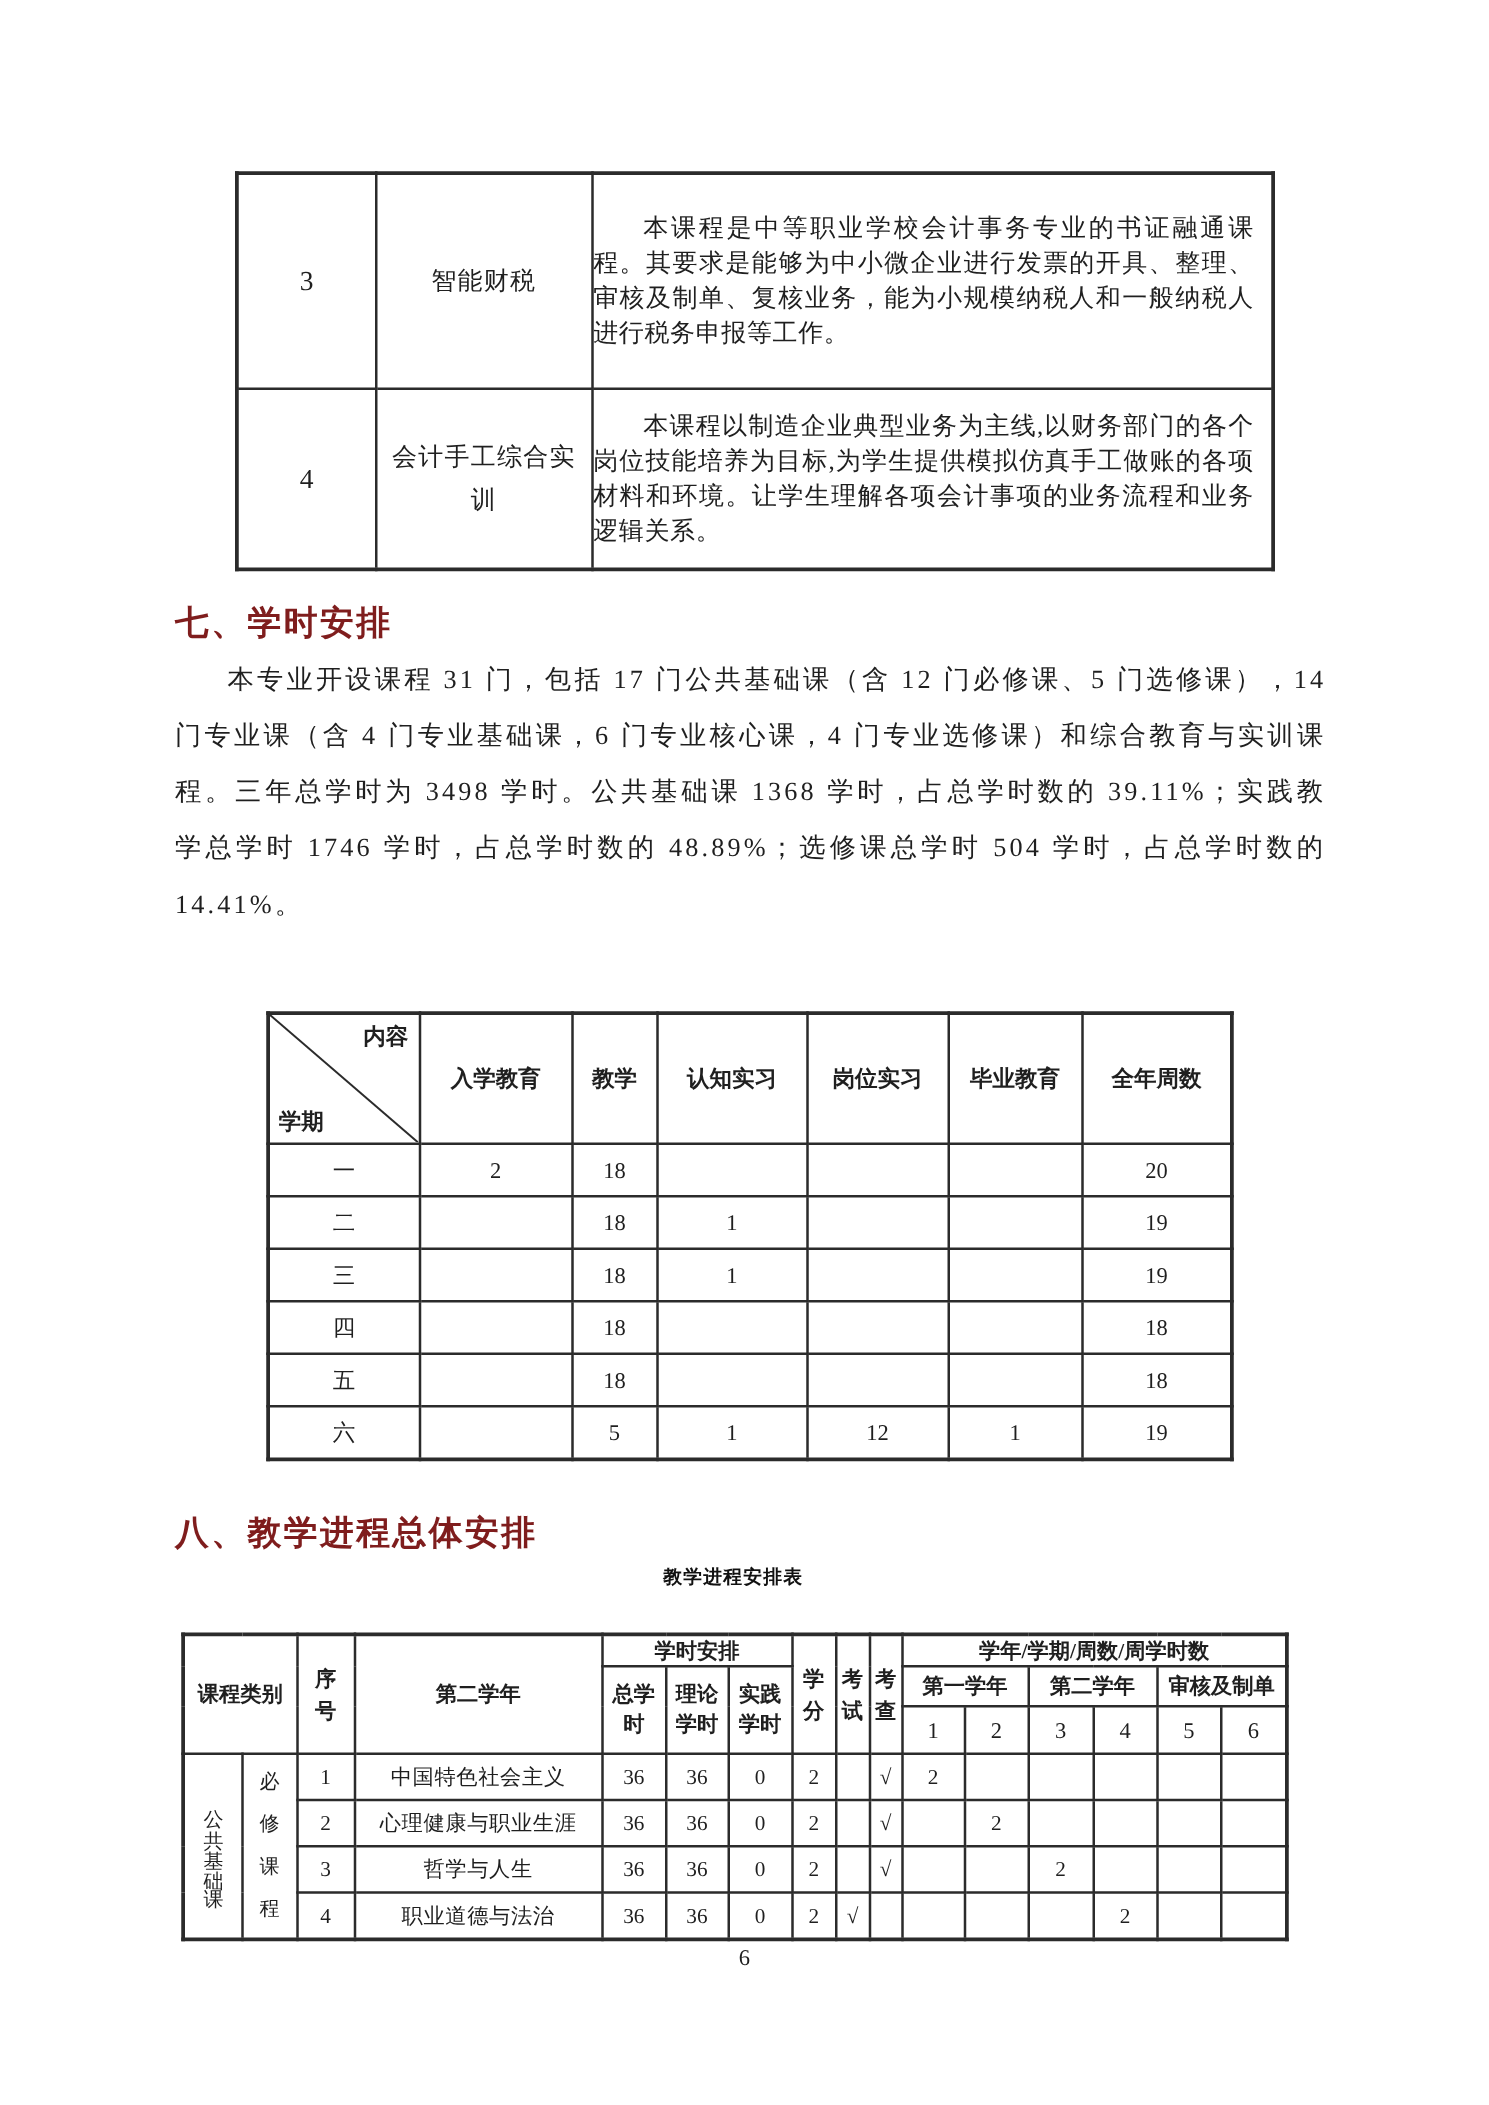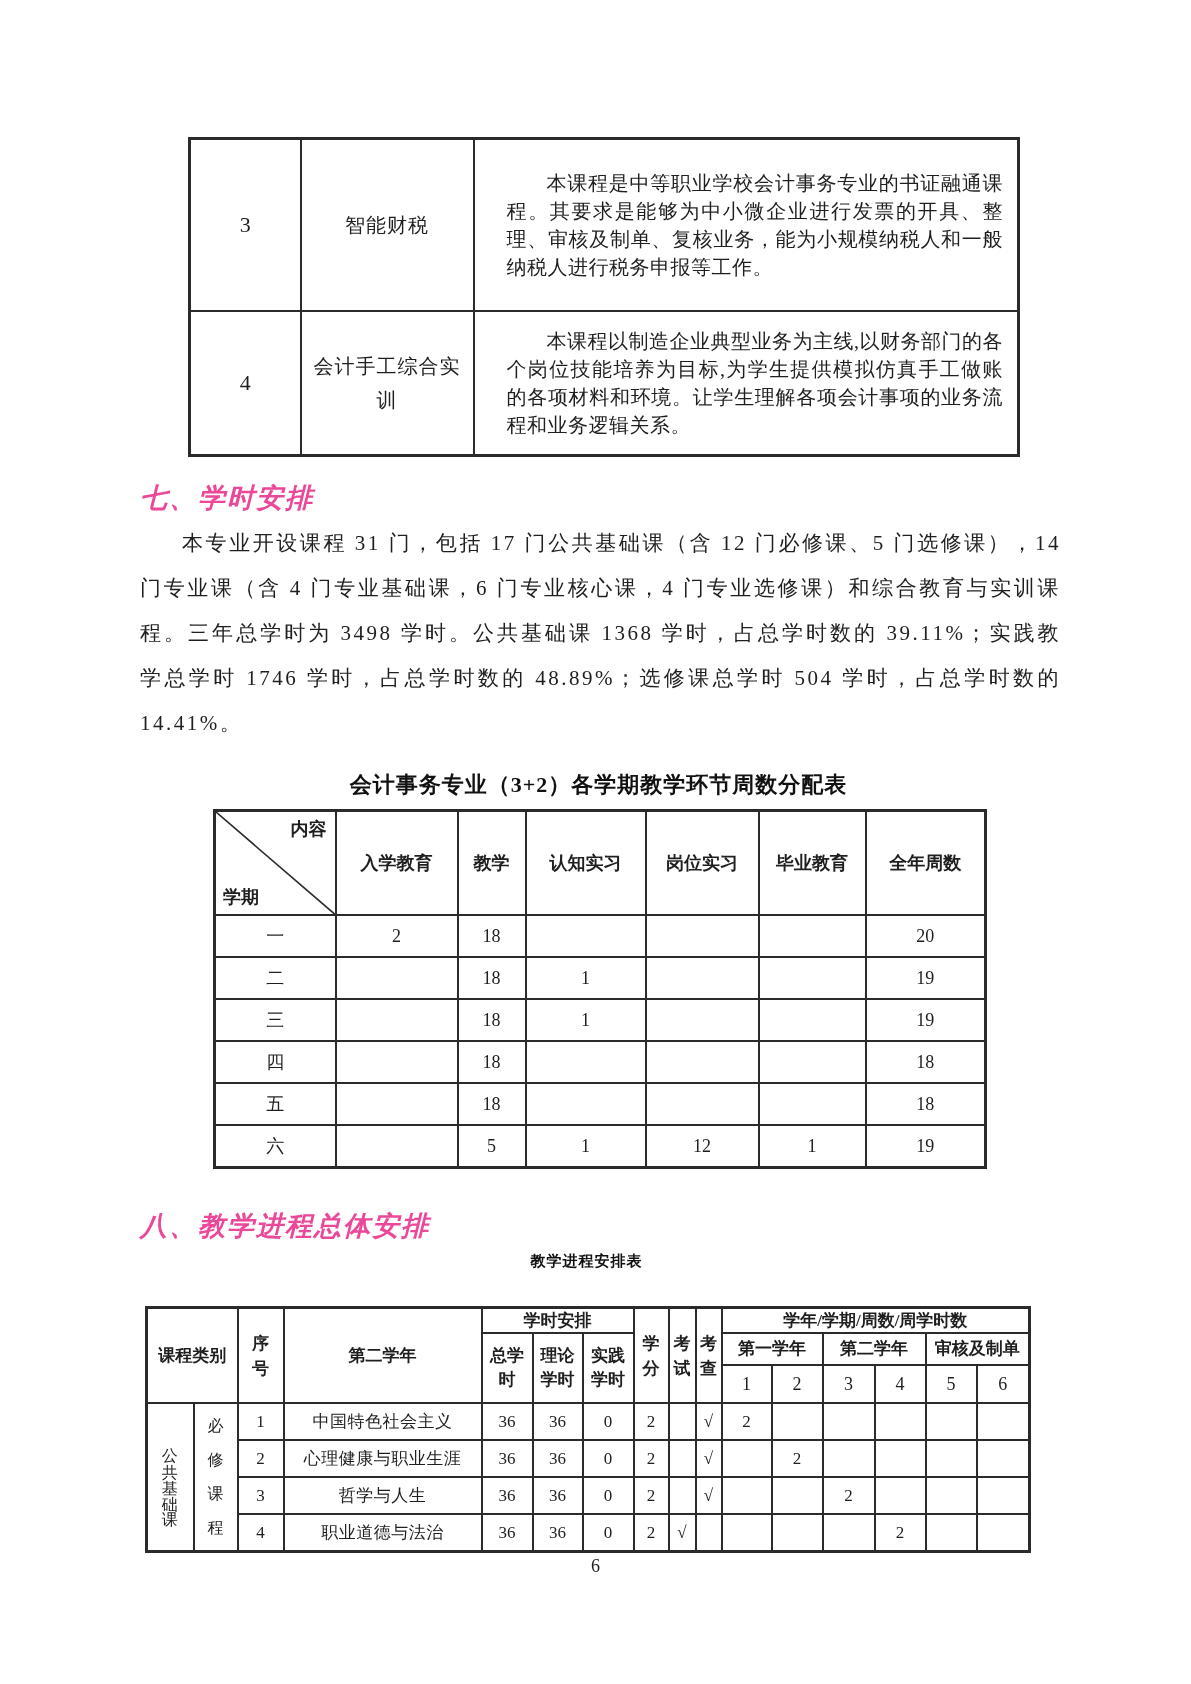--- a/index.html
+++ b/index.html
@@ -14,32 +14,32 @@
   table{border-collapse:collapse;table-layout:fixed;}
   td{border:2px solid #2b2b2b;vertical-align:middle;overflow:hidden;}
 
   
   .course-table{position:absolute;left:188px;top:137px;width:829px;border:3px solid #2b2b2b;}
   .course-table td{font-size:20px;}
   .course-table .c-no{text-align:center;font-size:22px;}
   .course-table .c-name{text-align:center;letter-spacing:1px;padding:2px 7px;line-height:34px;}
   .course-table .c-desc{
     text-align:justify;text-indent:2em;
-    padding:10px 14px 10px 32px;
+    padding:10px 14px 10px 0;
     line-height:28px;letter-spacing:0.5px;
   }
   .row-a td{height:150px;}
   .row-b td{height:122px;margin-top:12px;}
 
   
   .sec-heading{
     position:absolute;left:140px;
     font-family:"Liberation Sans","DejaVu Sans",sans-serif;
     font-weight:700;font-size:27px;letter-spacing:2px;
-    color:#ec4899;white-space:nowrap;font-style:italic;
+    color:#7f1d1d;white-space:nowrap;
   }
   .h7{top:480px;}
   .h8{top:1208px;}
 
   
   .para{
     position:absolute;left:140px;top:521px;width:921px;
     font-size:21px;line-height:45px;letter-spacing:2.5px;
     text-align:justify;text-indent:2em;margin:0;
   }
@@ -105,21 +105,20 @@
       <td class="c-no">4</td>
       <td class="c-name">会计手工综合实训</td>
       <td class="c-desc">本课程以制造企业典型业务为主线,以财务部门的各个岗位技能培养为目标,为学生提供模拟仿真手工做账的各项材料和环境。让学生理解各项会计事项的业务流程和业务逻辑关系。</td>
     </tr>
   </tbody>
     </table>
 
   <div class="sec-heading h7">七、学时安排</div>
   <p class="para">本专业开设课程 31 门，包括 17 门公共基础课（含 12 门必修课、5 门选修课），14 门专业课（含 4 门专业基础课，6 门专业核心课，4 门专业选修课）和综合教育与实训课程。三年总学时为 3498 学时。公共基础课 1368 学时，占总学时数的 39.11%；实践教学总学时 1746 学时，占总学时数的 48.89%；选修课总学时 504 学时，占总学时数的 14.41%。</p>
 
-  <div class="tbl-title t1-title">会计事务专业（3+2）各学期教学环节周数分配表</div>
 
   <table class="t1">
     <colgroup>
       <col style="width:121px">
         <col style="width:122px">
         <col style="width:68px">
       <col style="width:120px">
         <col style="width:113px">
         <col style="width:107px">
         <col style="width:120px">

